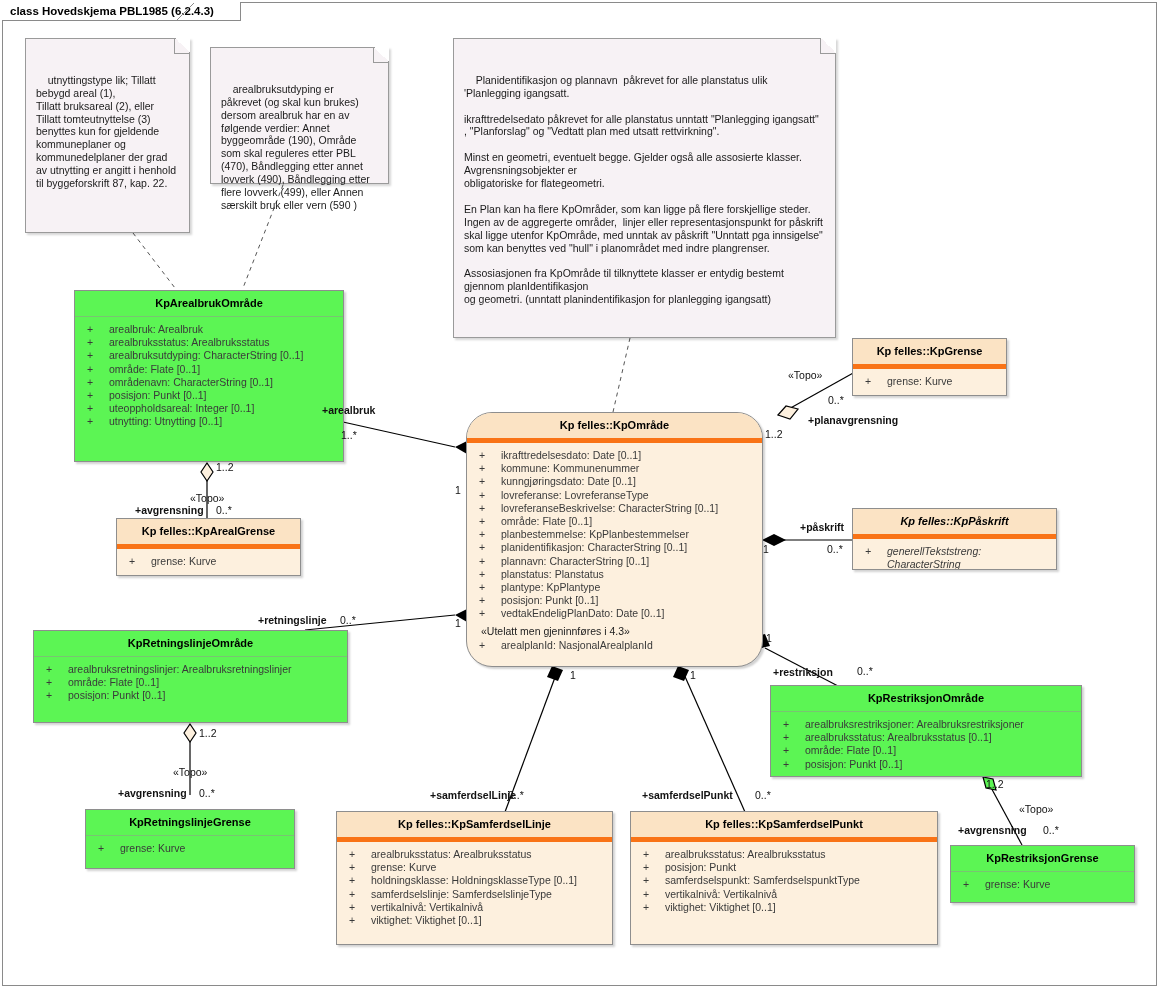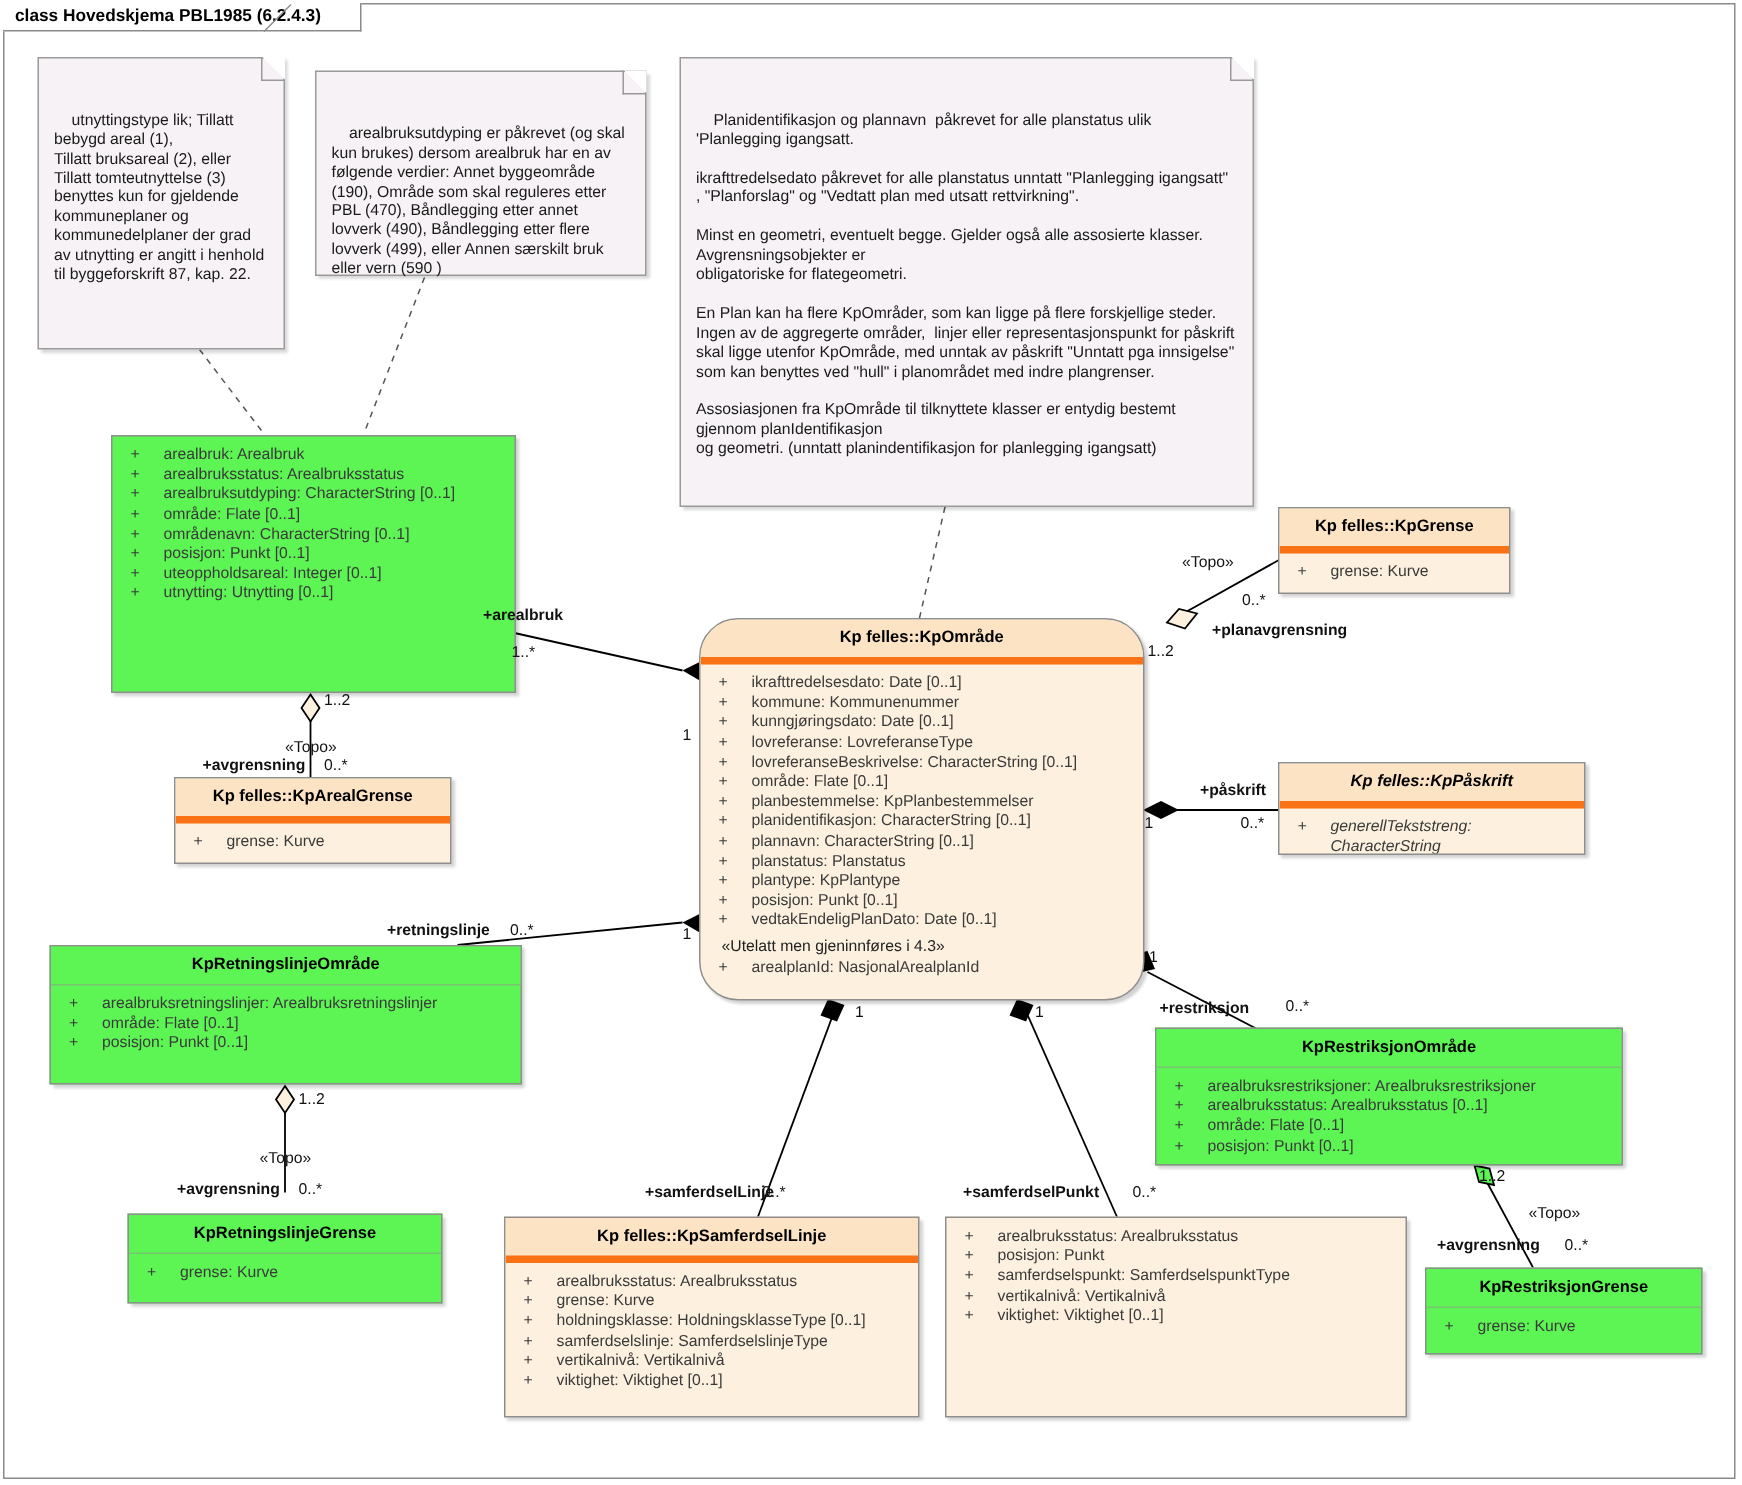--- a/index.html
+++ b/index.html
@@ -139,41 +139,42 @@
     <line x1="683" y1="672" x2="745" y2="812" stroke="#000" stroke-width="1.2"></line>
     <polygon points="678,666 689,670 684,681 673,677" fill="#000"></polygon>
   </svg>
 
   <div class="note" style="left:25px;top:38px;width:165px;height:195px;">
     <div class="dogear"></div>
     <span>utnyttingstype lik; Tillatt  bebygd areal (1),
 Tillatt bruksareal (2), eller Tillatt tomteutnyttelse (3) benyttes kun for gjeldende kommuneplaner og kommunedelplaner der grad av utnytting er angitt i henhold til byggeforskrift 87, kap. 22.</span>
   </div>
 
-  <div class="note" style="left:210px;top:47px;width:221px;height:137px;">
+  <div class="note" style="left:210px;top:47px;width:179px;height:137px;">
     <div class="dogear"></div>
     <span>arealbruksutdyping er påkrevet (og skal kun brukes) dersom arealbruk har en av følgende verdier: Annet byggeområde (190), Område som skal reguleres etter PBL (470), Båndlegging etter annet lovverk (490), Båndlegging etter flere lovverk (499), eller Annen særskilt bruk eller vern (590 )</span>
   </div>
 
   <div class="note" style="left:453px;top:38px;width:383px;height:300px;">
     <div class="dogear"></div>
     <span>Planidentifikasjon og plannavn  påkrevet for alle planstatus ulik 'Planlegging igangsatt.
 
 ikrafttredelsedato påkrevet for alle planstatus unntatt "Planlegging igangsatt" , "Planforslag" og "Vedtatt plan med utsatt rettvirkning".
 
 Minst en geometri, eventuelt begge. Gjelder også alle assosierte klasser. Avgrensningsobjekter er
 obligatoriske for flategeometri.
 
 En Plan kan ha flere KpOmråder, som kan ligge på flere forskjellige steder. Ingen av de aggregerte områder,  linjer eller representasjonspunkt for påskrift skal ligge utenfor KpOmråde, med unntak av påskrift "Unntatt pga innsigelse" som kan benyttes ved "hull" i planområdet med indre plangrenser.
 
 Assosiasjonen fra KpOmråde til tilknyttete klasser er entydig bestemt gjennom planIdentifikasjon
 og geometri. (unntatt planindentifikasjon for planlegging igangsatt)</span>
   </div>
 
   <div class="cls green" style="left:74px;top:290px;width:270px;height:172px;">
+    <div class="hdr">KpArealbrukOmråde</div>
     <div class="body">
       <div class="attr">
           <span class="vis">+</span>
           <span class="sig">arealbruk: Arealbruk</span>
         </div>
       <div class="attr">
           <span class="vis">+</span>
           <span class="sig">arealbruksstatus: Arealbruksstatus</span>
         </div>
       <div class="attr">
@@ -384,20 +385,21 @@
           <span class="sig">vertikalnivå: Vertikalnivå</span>
         </div>
       <div class="attr">
           <span class="vis">+</span>
           <span class="sig">viktighet: Viktighet [0..1]</span>
         </div>
     </div>
   </div>
 
   <div class="cls peach" style="left:630px;top:811px;width:308px;height:134px;">
+    <div class="hdr">Kp felles::KpSamferdselPunkt</div>
     <div class="body">
       <div class="attr">
           <span class="vis">+</span>
           <span class="sig">arealbruksstatus: Arealbruksstatus</span>
         </div>
       <div class="attr">
           <span class="vis">+</span>
           <span class="sig">posisjon: Punkt</span>
         </div>
       <div class="attr">

